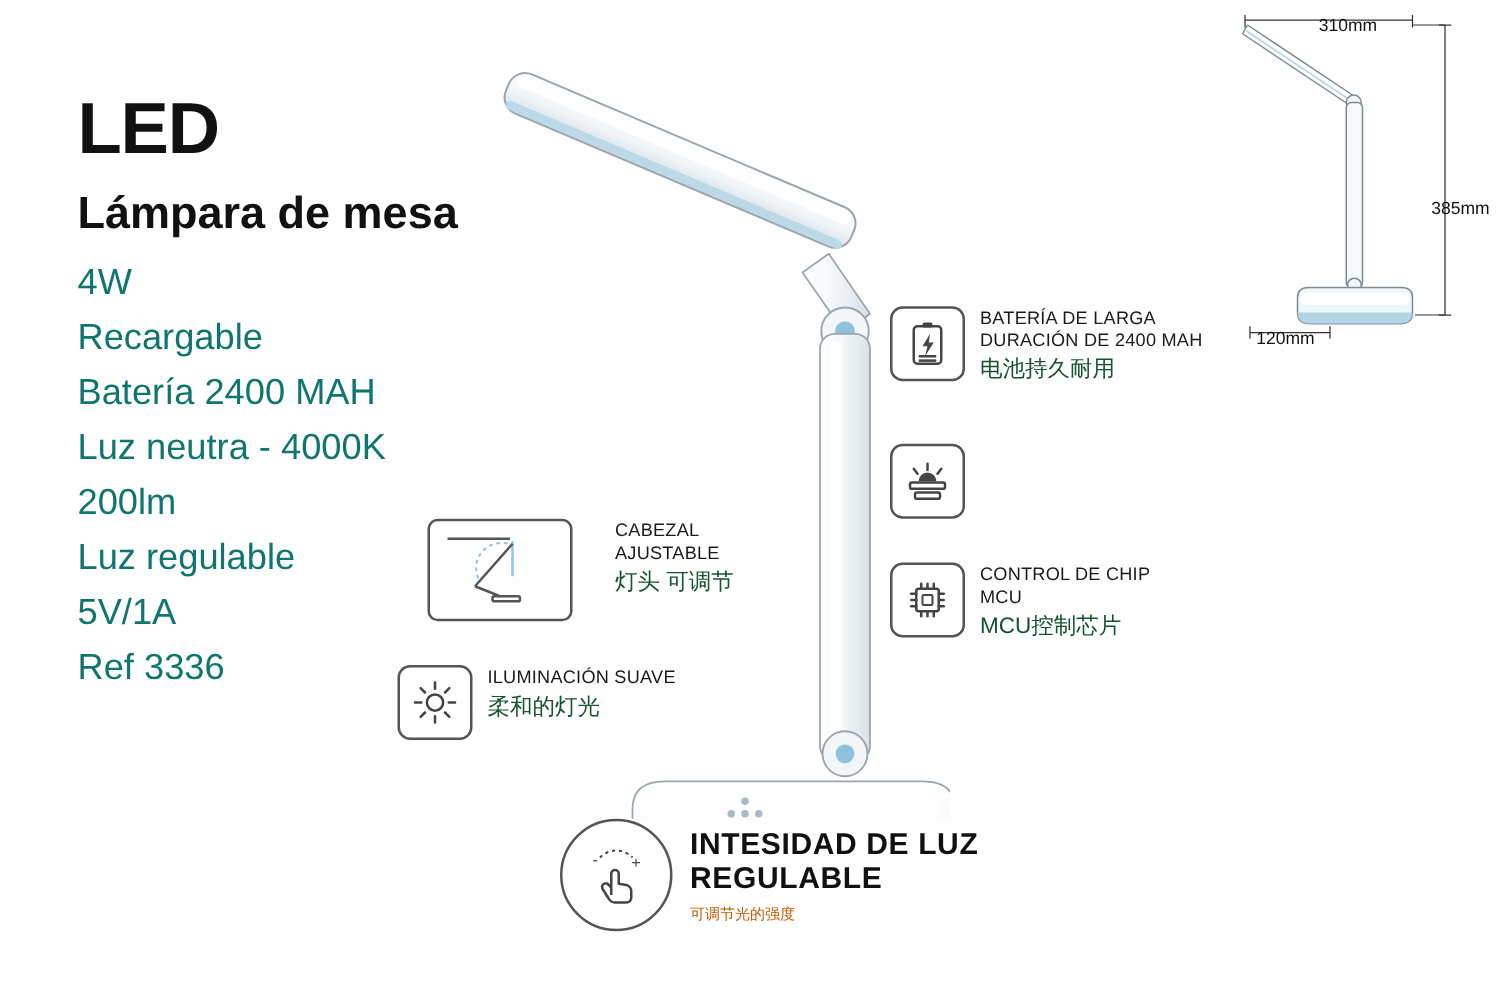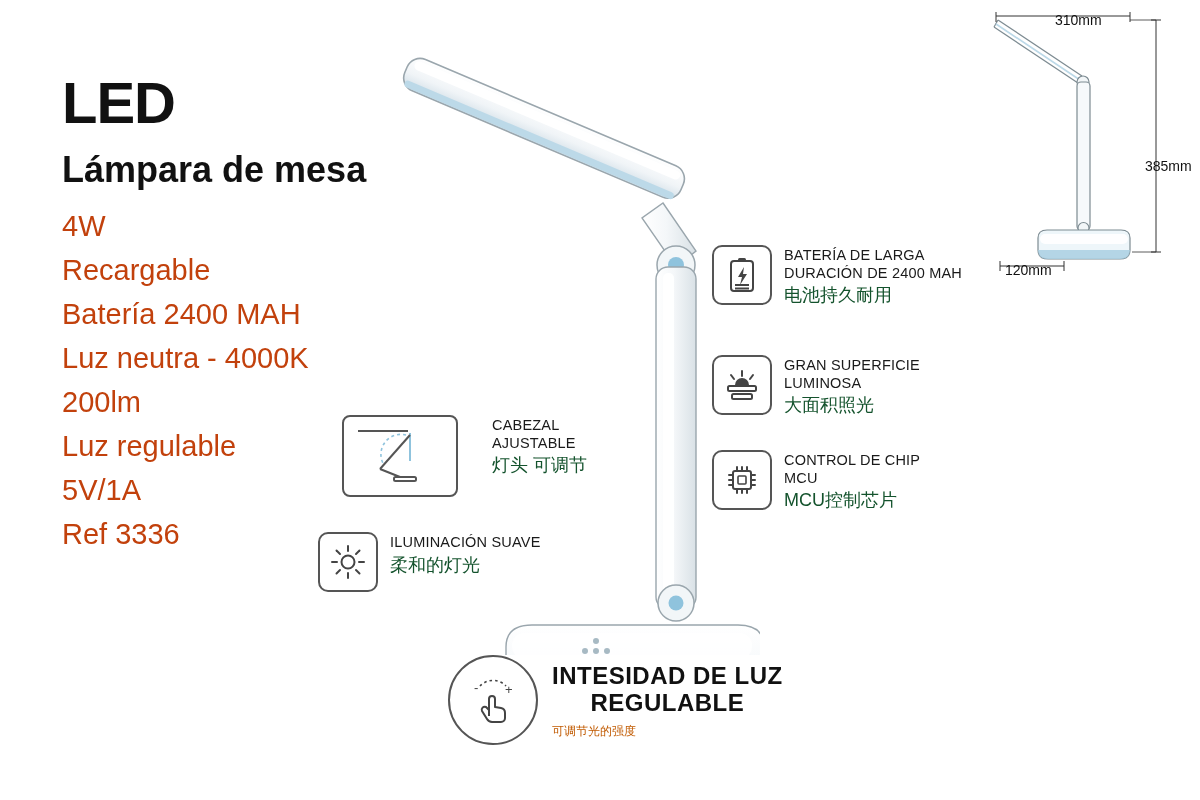--- a/index.html
+++ b/index.html
@@ -16,21 +16,21 @@
   
   .spec{position:absolute;left:62px;top:60px;width:400px;}
   .spec .title{
     font-size:58px;font-weight:bold;letter-spacing:-1px;line-height:1;
     margin:14px 0 18px 0;
   }
   .spec .subtitle{
     font-size:36px;font-weight:bold;line-height:1.1;margin:0 0 14px 0;
   }
   .spec .line{
-    font-size:29px;line-height:1.52;font-weight:400;color:#c2410c;
+    font-size:29px;line-height:1.52;font-weight:400;color:#0f766e;
   }
 
   
   .lamp-main{position:absolute;left:380px;top:55px;width:380px;height:600px;}
 
   
   .feat{position:absolute;display:flex;align-items:flex-start;}
   .feat .box{
     width:56px;height:56px;border:2px solid #555;border-radius:10px;
     display:flex;align-items:center;justify-content:center;flex:0 0 auto;
@@ -55,21 +55,21 @@
 
   
   #feat-dimmer{position:absolute;left:448px;top:655px;display:flex;align-items:flex-start;}
   #feat-dimmer .circle{
     width:86px;height:86px;border-radius:50%;border:2px solid #555;
     display:flex;align-items:center;justify-content:center;background:#fff;flex:0 0 auto;
   }
   #feat-dimmer .txt{margin-left:14px;padding-top:8px;}
   #feat-dimmer .t-es{
     font-size:24px;font-weight:bold;line-height:1.12;letter-spacing:0.5px;
-    text-transform:uppercase;color:#111;text-align:center;
+    text-transform:uppercase;color:#111;
   }
   #feat-dimmer .t-cn{font-size:12px;color:#c15a00;margin-top:6px;}
 
   
   .dims{position:absolute;left:960px;top:10px;width:236px;height:300px;}
   .dim-label{
     position:absolute;font-size:14px;color:#111;font-family:"Liberation Sans", sans-serif;
   }
   #dim-w{left:1055px;top:12px;}
   #dim-h{left:1145px;top:158px;}
@@ -166,24 +166,20 @@
     <div class="box">
       <svg width="38" height="34" viewBox="0 0 38 34">
         <path d="M12 17 a7 7 0 0 1 14 0" fill="#444"></path>
         <line x1="19" y1="3" x2="19" y2="8" stroke="#444" stroke-width="2" stroke-linecap="round"></line>
         <line x1="8" y1="7" x2="11" y2="11" stroke="#444" stroke-width="2" stroke-linecap="round"></line>
         <line x1="30" y1="7" x2="27" y2="11" stroke="#444" stroke-width="2" stroke-linecap="round"></line>
         <rect x="5" y="18" width="28" height="5" rx="1.5" fill="none" stroke="#444" stroke-width="2"></rect>
         <rect x="9" y="26" width="20" height="5" rx="1.5" fill="none" stroke="#444" stroke-width="2"></rect>
       </svg>
     </div>
-    <div class="txt">
-      <div class="t-es">GRAN SUPERFICIE LUMINOSA</div>
-      <div class="t-cn">大面积照光</div>
-    </div>
   </div>
 
   <div class="feat" id="feat-mcu">
     <div class="box">
       <svg width="36" height="36" viewBox="0 0 36 36">
         <rect x="9" y="9" width="18" height="18" rx="2" fill="none" stroke="#444" stroke-width="2"></rect>
         <rect x="14" y="14" width="8" height="8" rx="1" fill="none" stroke="#444" stroke-width="1.6"></rect>
         <g stroke="#444" stroke-width="2" stroke-linecap="round">
           <line x1="13" y1="5" x2="13" y2="9"></line>
           <line x1="18" y1="5" x2="18" y2="9"></line>

